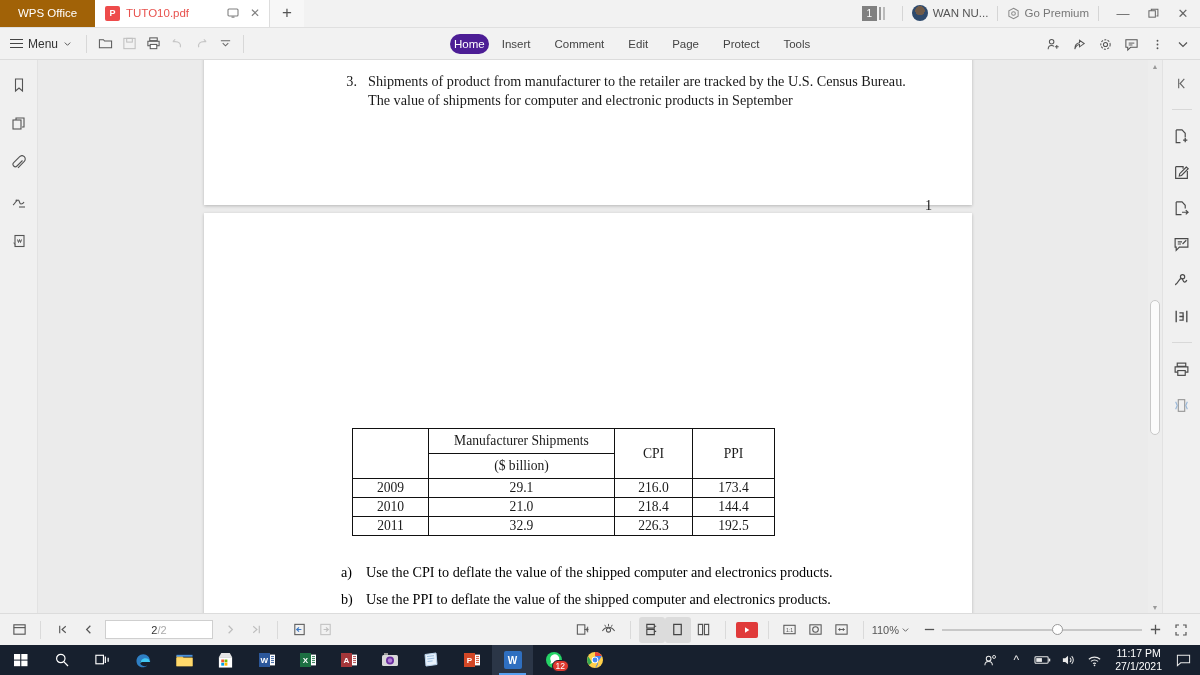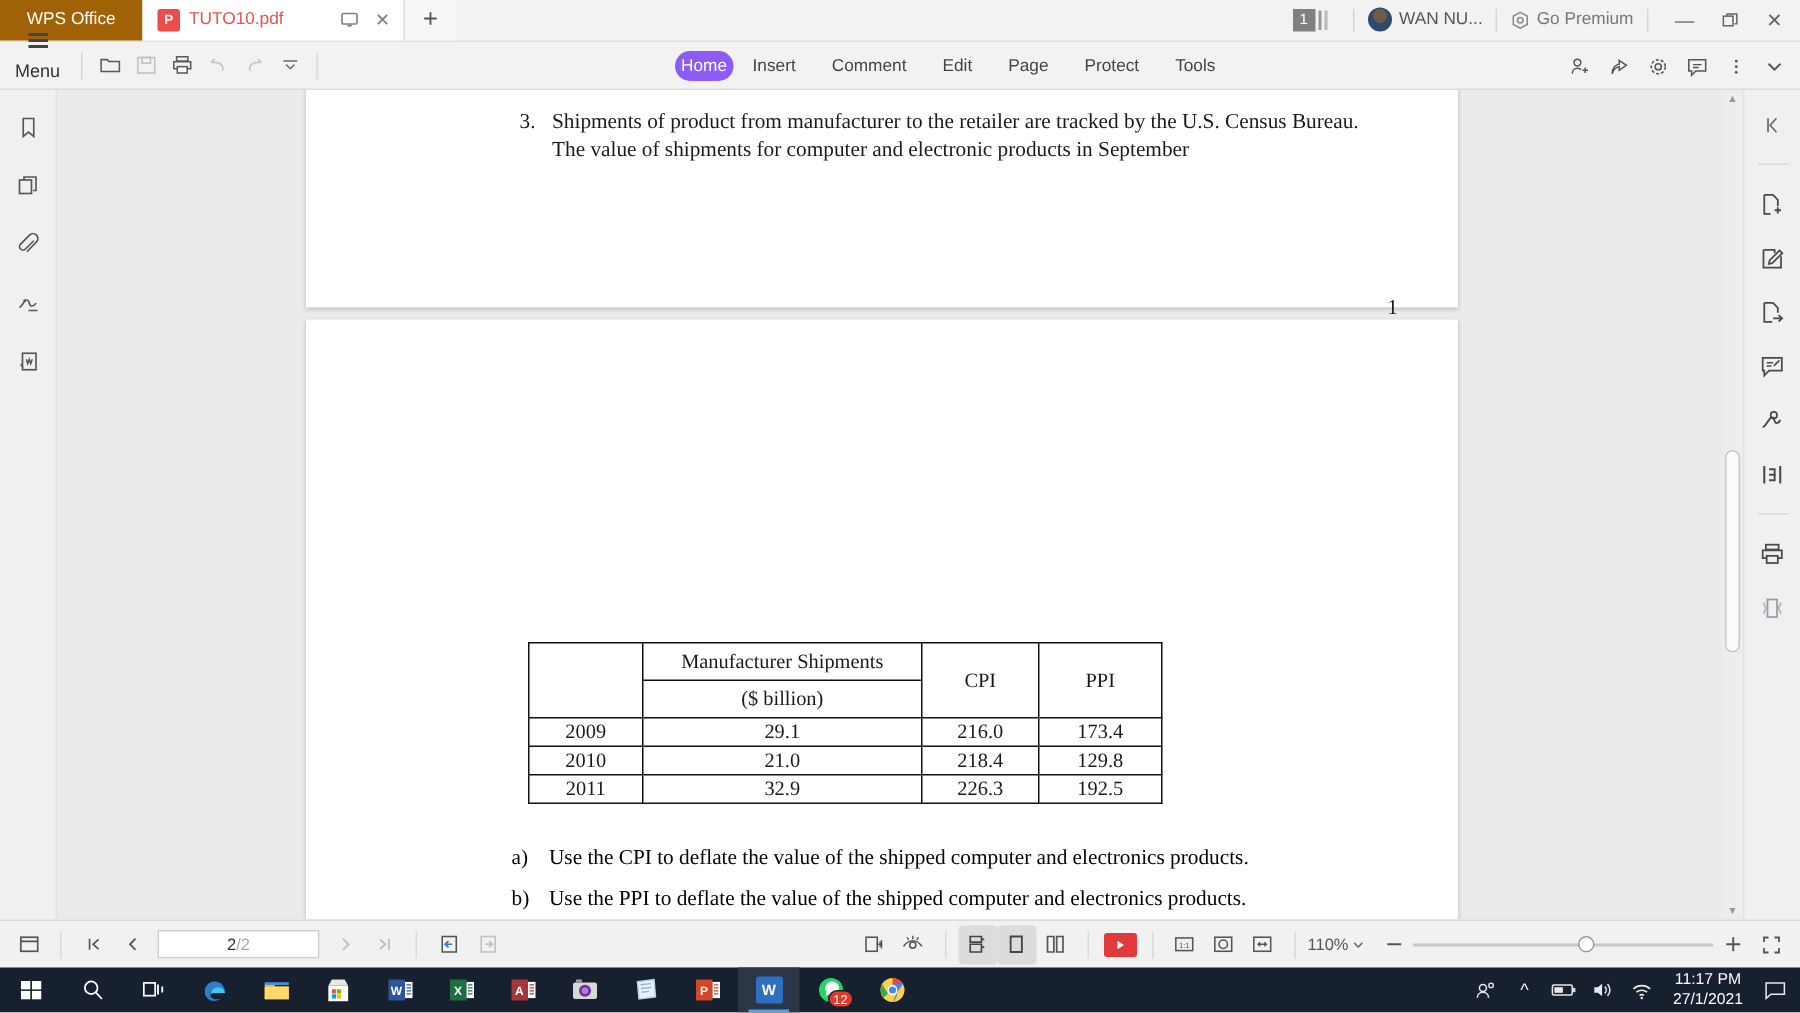--- a/index.html
+++ b/index.html
@@ -47,31 +47,31 @@
   .premium { display: flex; align-items: center; gap: 4px; font-size: 11.5px; color: #777; }
   .wbtn { width: 30px; height: 28px; display: flex; align-items: center; justify-content: center;
     font-size: 13px; color: #666; }
 
   
   .ribbon {
     position: absolute; top: 28px; left: 0; width: 1200px; height: 32px;
     background: #f2f2f2; display: flex; align-items: center; border-bottom: 1px solid #dcdcdc;
   }
   .menu-btn { display: flex; align-items: center; gap: 5px; padding: 0 8px 0 10px;
-    font-size: 12px; color: #333; flex-direction: column; }
+    font-size: 12px; color: #333; }
   .hamb { display: inline-block; width: 13px; }
   .hamb i { display: block; height: 1.6px; background: #444; margin: 2.6px 0; }
   .tool-sep { width: 1px; height: 18px; background: #d8d8d8; margin: 0 6px; }
   .tbtn { width: 24px; height: 24px; display: flex; align-items: center; justify-content: center;
     color: #5a5a5a; }
   .tbtn.dim { color: #c0c0c0; }
   .tabs-center { position: absolute; left: 450px; top: 0; height: 32px; display: flex;
     align-items: center; gap: 2px; }
   .mtab { font-size: 11.5px; color: #444; padding: 4px 11px; border-radius: 11px; }
-  .mtab.active { background: #8b5cf6; color: #fff; padding: 4px 4px; }
+  .mtab.active { background: #4c1d95; color: #fff; padding: 4px 4px; }
   .ribbon-right { position: absolute; right: 4px; top: 0; height: 32px; display: flex;
     align-items: center; }
   .rbtn { width: 26px; height: 26px; display: flex; align-items: center; justify-content: center;
     color: #555; }
 
   
   .workspace { position: absolute; top: 60px; left: 0; width: 1200px; height: 553px;
     background: #ebebeb; }
 
   .leftbar { position: absolute; top: 0; left: 0; width: 38px; height: 553px;
@@ -376,21 +376,21 @@
           <tr>
             <td>2009</td>
             <td>29.1</td>
             <td>216.0</td>
             <td>173.4</td>
           </tr>
           <tr>
             <td>2010</td>
             <td>21.0</td>
             <td>218.4</td>
-            <td>129.8</td>
+            <td>144.4</td>
           </tr>
           <tr>
             <td>2011</td>
             <td>32.9</td>
             <td>226.3</td>
             <td>192.5</td>
           </tr>
         </tbody>
           </table>
 

